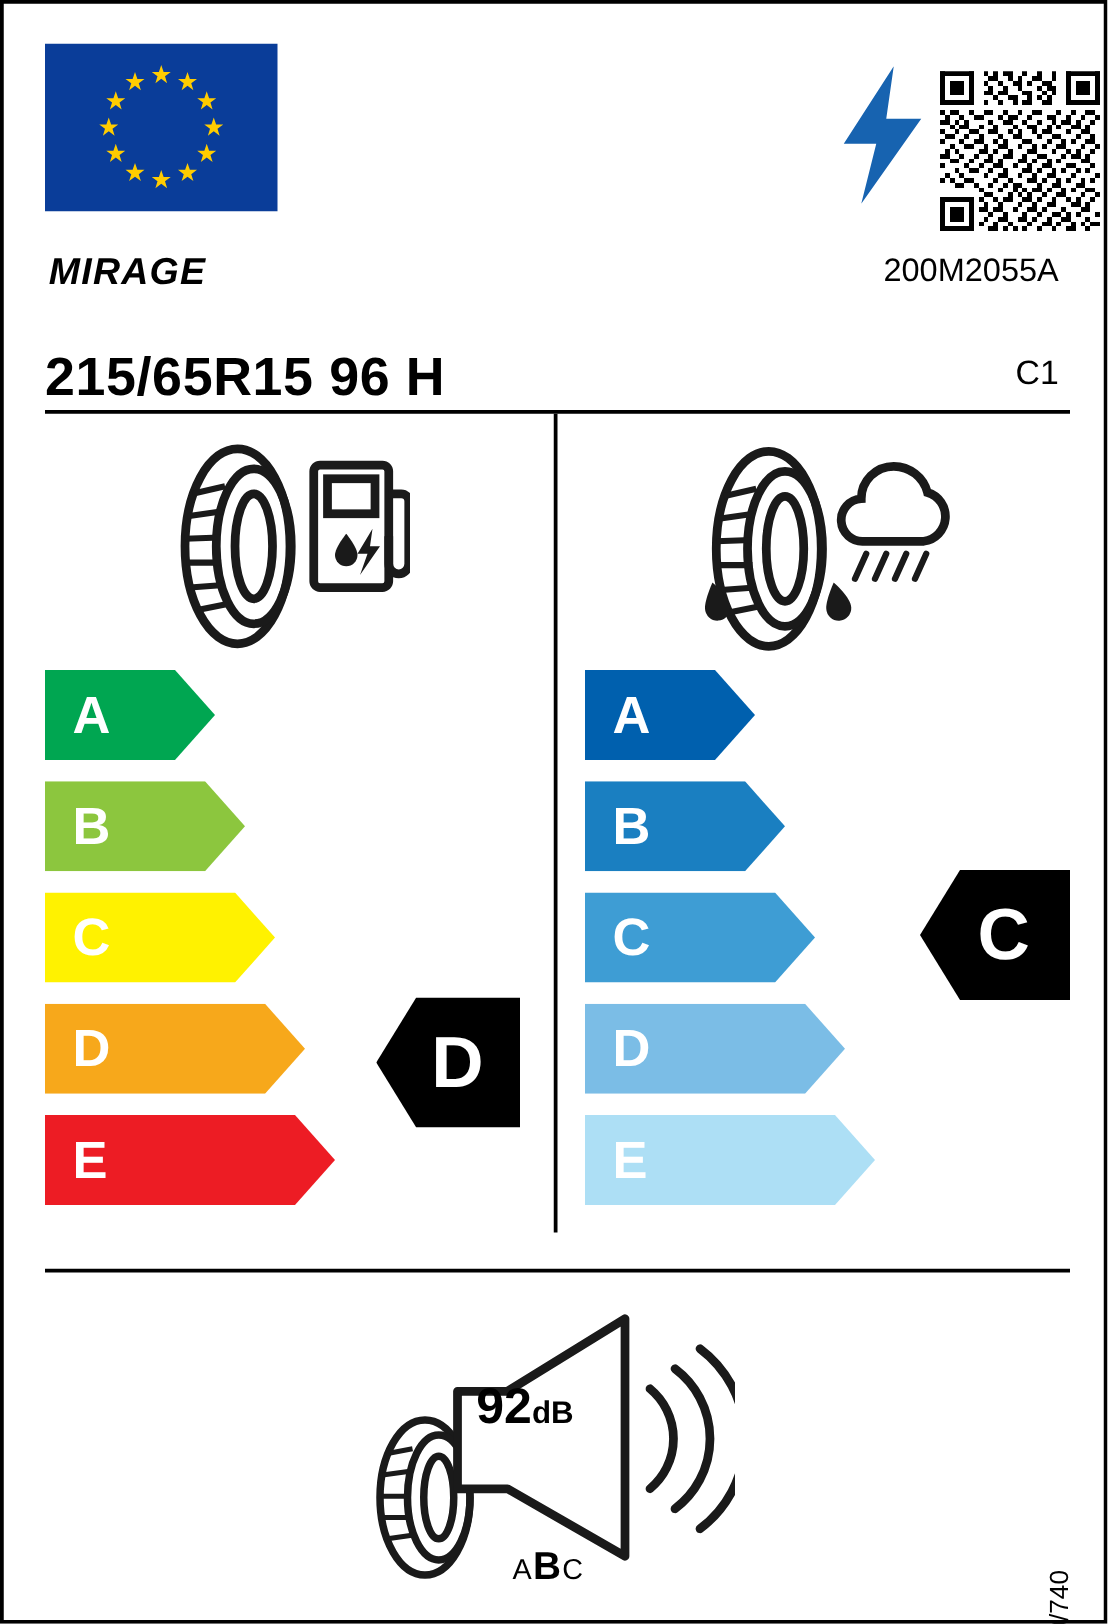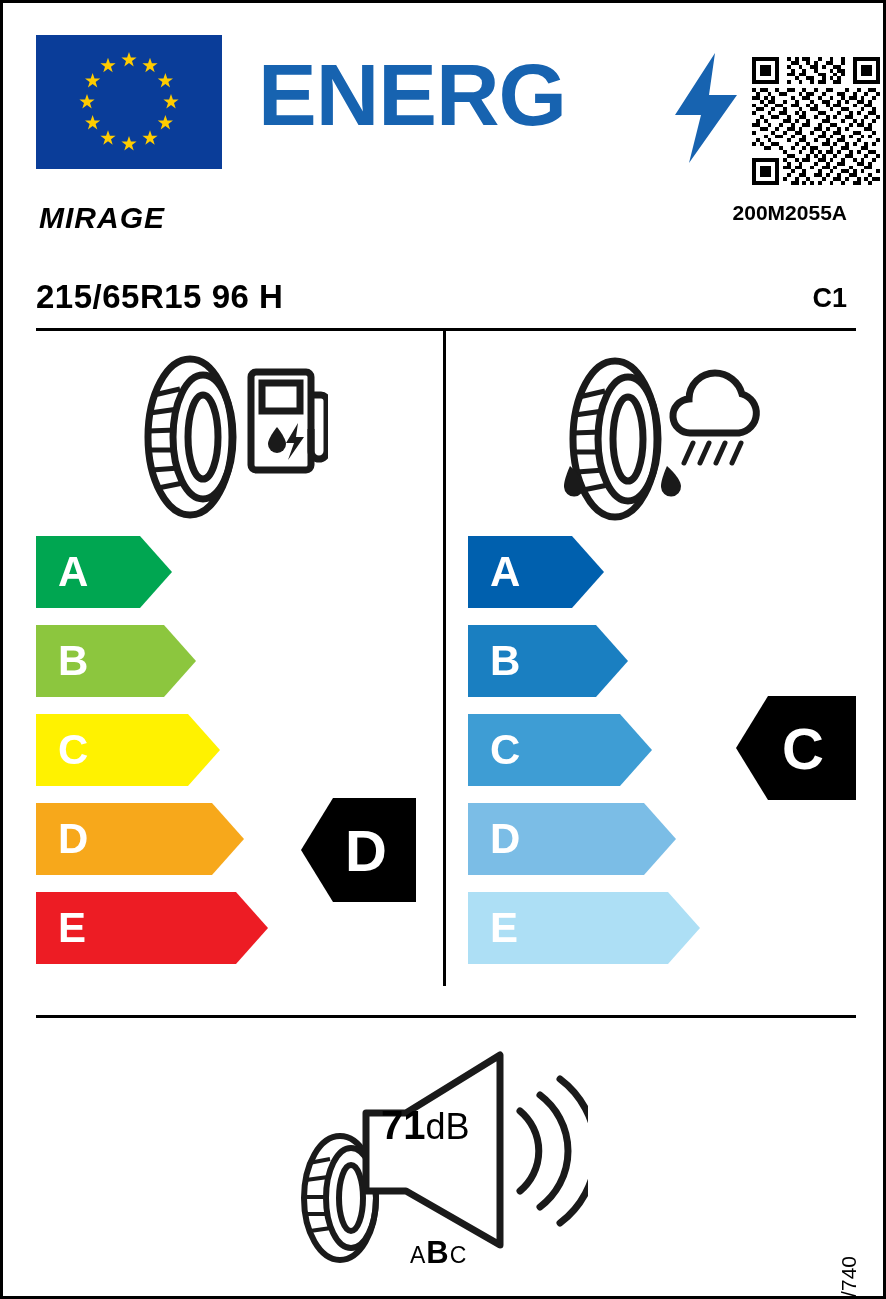--- a/index.html
+++ b/index.html
@@ -42,29 +42,29 @@
     position:absolute;left:716px;top:26px;width:128px;height:128px;
   }
 
   
   .brand{
     position:absolute;left:36px;top:198px;
     font-size:30px;font-weight:bold;letter-spacing:1px;font-style:italic;
   }
   .typecode{
     position:absolute;right:36px;top:198px;
-    font-size:21px;font-weight:bold;letter-spacing:0px;
+    font-size:26px;font-weight:normal;letter-spacing:0px;
   }
   .size{
     position:absolute;left:33px;top:275px;
-    font-size:33px;font-weight:bold;letter-spacing:0.5px;
+    font-size:43px;font-weight:bold;letter-spacing:0.5px;
   }
   .cls{
     position:absolute;right:36px;top:280px;
-    font-size:27px;font-weight:bold;
+    font-size:27px;font-weight:normal;
   }
   .hr-top{
     position:absolute;left:33px;top:325px;width:820px;height:3px;background:#000;
   }
   .vsep{
     position:absolute;left:440px;top:328px;width:3px;height:655px;background:#000;
   }
   .hr-bottom{
     position:absolute;left:33px;top:1012px;width:820px;height:3px;background:#000;
   }
@@ -109,21 +109,21 @@
   #wet-result .rletter{left:46px;}
 
   
   .noise{
     position:absolute;left:285px;top:1040px;width:300px;height:230px;
   }
   .noise-db{
     position:absolute;left:93px;top:60px;
     font-size:40px;font-weight:bold;
   }
-  .noise-db .unit{font-size:36px;font-weight:normal;}
+  .noise-db .unit{font-size:25px;font-weight:bold;}
   .noise-classes{
     position:absolute;left:122px;top:192px;
     font-size:23px;
     letter-spacing:1px;
     text-align:right;
   }
   .noise-classes .big{font-size:31px;font-weight:bold;}
   .noise-classes .sm{font-size:23px;font-weight:normal;}
 
   .regulation{
@@ -179,21 +179,20 @@
                 <polygon points="0,-8 1.9,-2.5 7.6,-2.5 3,1 4.7,6.5 0,3 -4.7,6.5 -3,1 -7.6,-2.5 -1.9,-2.5"></polygon>
               </g>
             <g transform="rotate(330) translate(0,-42) rotate(-330)">
                 <polygon points="0,-8 1.9,-2.5 7.6,-2.5 3,1 4.7,6.5 0,3 -4.7,6.5 -3,1 -7.6,-2.5 -1.9,-2.5"></polygon>
               </g>
           </g>
         </g>
       </svg>
     </div>
 
-    <div class="energy-word">ENERG</div>
 
     <div class="bolt">
       <svg viewBox="0 0 70 110" xmlns="http://www.w3.org/2000/svg" aria-hidden="true">
         <polygon points="44,0 4,62 30,62 18,110 66,42 38,42" fill="#1763b0"></polygon>
       </svg>
     </div>
 
     <div class="qr">
       <svg viewBox="0 0 33 33" xmlns="http://www.w3.org/2000/svg" shape-rendering="crispEdges" aria-hidden="true">
         <rect width="33" height="33" fill="#fff"></rect>
@@ -638,21 +637,21 @@
         <line x1="22" y1="188" x2="43" y2="185"></line>
       </g>
       <path d="M78 70 h40 L212 12 v190 L118 148 h-40 z" fill="#fff" stroke="#1a1a1a" stroke-width="7" stroke-linejoin="round"></path>
       <g fill="none" stroke="#1a1a1a" stroke-width="7" stroke-linecap="round">
         <path d="M232 68 a52 52 0 0 1 0 80"></path>
         <path d="M252 52 a70 70 0 0 1 0 112"></path>
         <path d="M272 36 a90 90 0 0 1 0 144"></path>
       </g>
     </svg>
     <div class="noise-db">
-      <span>71</span><span class="unit">dB</span>
+      <span>92</span><span class="unit">dB</span>
     </div>
     <div class="noise-classes">
       <span class="sm">A</span><span class="big">B</span><span class="sm">C</span>
     </div>
   </div>
 
   <div class="regulation">2020/740</div>
 
 </div>
 

